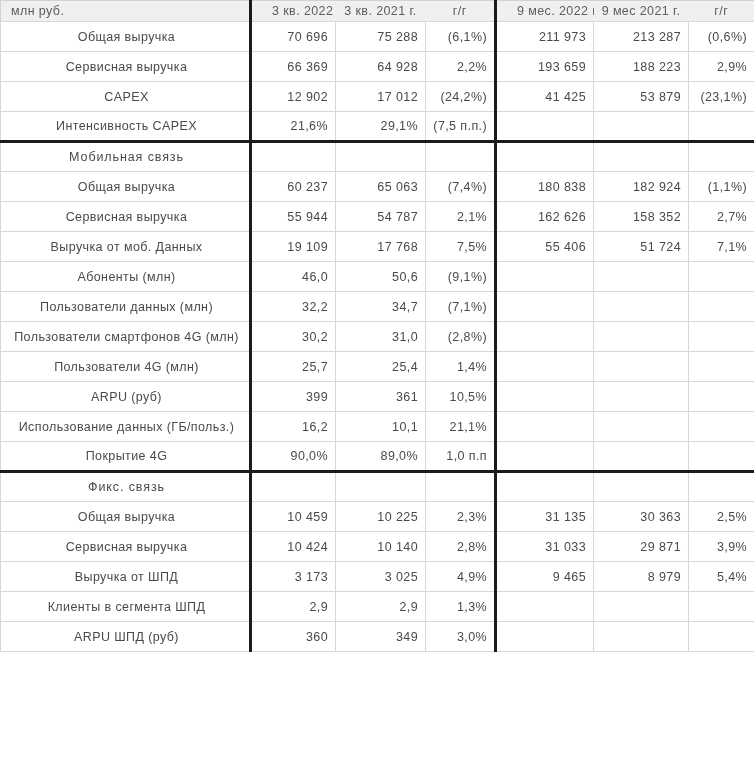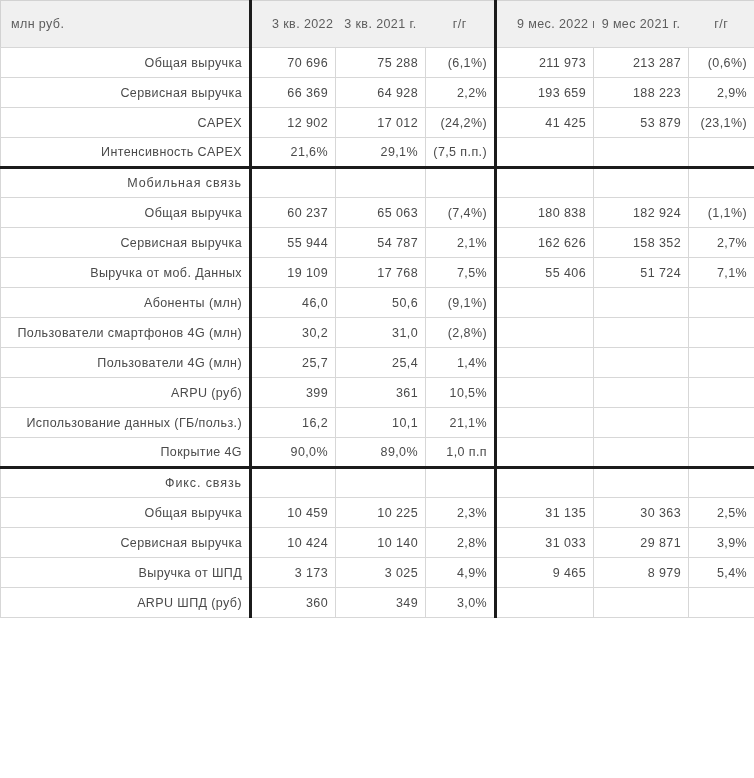--- a/index.html
+++ b/index.html
@@ -23,26 +23,26 @@
     padding:0 7px;
     height:30px;
     overflow:hidden;
     white-space:nowrap;
   }
   thead th{
     background:var(--header-bg);
     color:var(--header-text);
     border:none;
     border-bottom:1px solid var(--border);
-    height:47px;
+    height:21px;
     text-align:center;
   }
   thead th.label{text-align:left;padding-left:10px;}
   tbody td{border:1px solid var(--border);}
-  td.label{text-align:right;padding-left:10px;}
+  td.label{text-align:center;padding-left:10px;}
   td.num{text-align:right;}
   .heavy-left{border-left:3px solid var(--heavy) !important;padding-left:20px;}
   tr.section-row td{border-top:3px solid var(--heavy);}
   tr.section-row td.label{letter-spacing:0.9px;}
 </style>
 </head>
 <body>
 
 <div class="table-wrap">
   <table>
@@ -142,20 +142,29 @@
         <tr>
           <td class="label">Абоненты (млн)</td>
           <td class="num heavy-left">46,0</td>
           <td class="num">50,6</td>
           <td class="num">(9,1%)</td>
           <td class="num heavy-left"></td>
           <td class="num"></td>
           <td class="num"></td>
         </tr>
         <tr>
+          <td class="label">Пользователи данных (млн)</td>
+          <td class="num heavy-left">32,2</td>
+          <td class="num">34,7</td>
+          <td class="num">(7,1%)</td>
+          <td class="num heavy-left"></td>
+          <td class="num"></td>
+          <td class="num"></td>
+        </tr>
+        <tr>
           <td class="label">Пользователи смартфонов 4G (млн)</td>
           <td class="num heavy-left">30,2</td>
           <td class="num">31,0</td>
           <td class="num">(2,8%)</td>
           <td class="num heavy-left"></td>
           <td class="num"></td>
           <td class="num"></td>
         </tr>
         <tr>
           <td class="label">Пользователи 4G (млн)</td>
@@ -223,20 +232,29 @@
         <tr>
           <td class="label">Выручка от ШПД</td>
           <td class="num heavy-left">3 173</td>
           <td class="num">3 025</td>
           <td class="num">4,9%</td>
           <td class="num heavy-left">9 465</td>
           <td class="num">8 979</td>
           <td class="num">5,4%</td>
         </tr>
         <tr>
+          <td class="label">Клиенты в сегмента ШПД</td>
+          <td class="num heavy-left">2,9</td>
+          <td class="num">2,9</td>
+          <td class="num">1,3%</td>
+          <td class="num heavy-left"></td>
+          <td class="num"></td>
+          <td class="num"></td>
+        </tr>
+        <tr>
           <td class="label">ARPU ШПД (руб)</td>
           <td class="num heavy-left">360</td>
           <td class="num">349</td>
           <td class="num">3,0%</td>
           <td class="num heavy-left"></td>
           <td class="num"></td>
           <td class="num"></td>
         </tr>
       </tbody>
   </table>

